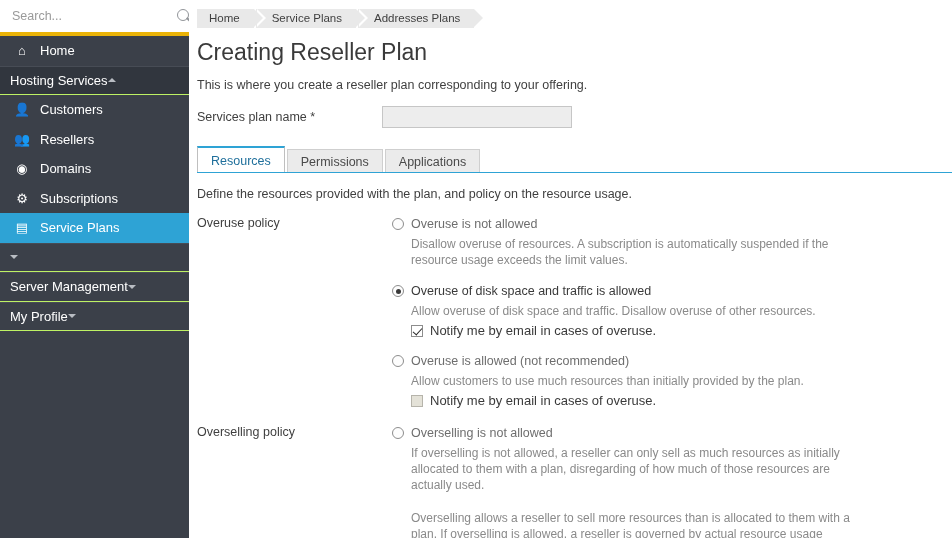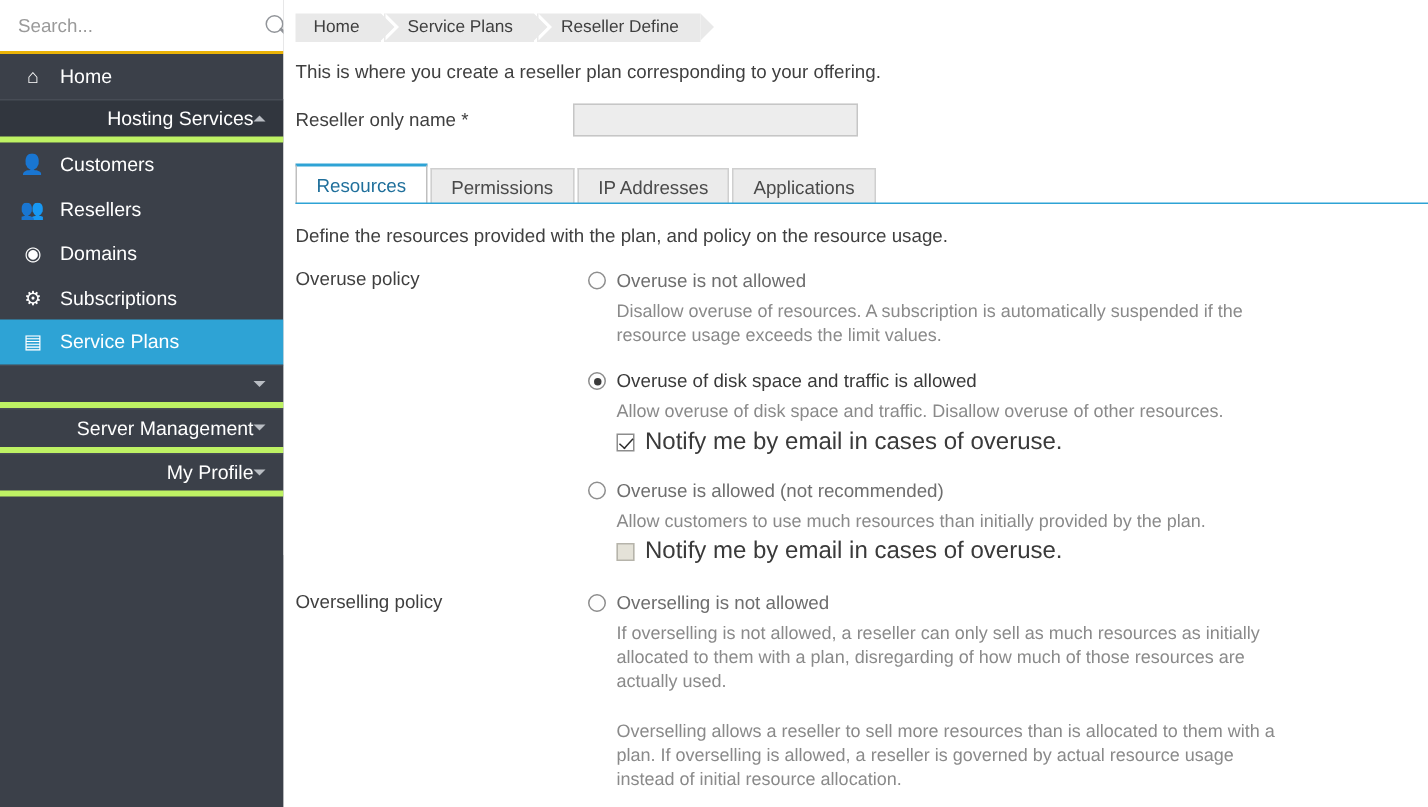--- a/index.html
+++ b/index.html
@@ -21,21 +21,21 @@
     background: #3b4049;
     flex: 0 0 189px;
     position: relative;
   }
   .search-wrap {
     height: 36px;
     background: #ffffff;
     display: flex;
     align-items: center;
     padding: 0 6px 0 10px;
-    border-bottom: 2px solid #eab308;
+    border-bottom: 4px solid #eab308;
   }
   .search-input {
     border: none;
     outline: none;
     flex: 1;
     font-family: "Liberation Sans", sans-serif;
     font-size: 12.5px;
     color: #555;
     background: transparent;
   }
@@ -91,22 +91,22 @@
 
   .nav-group {
     height: 29.5px;
     display: flex;
     align-items: center;
     padding: 0 12px 0 10px;
     color: #ffffff;
     font-size: 13px;
     background: #3b4049;
     border-top: 1px solid #474c55;
-    border-bottom: 4px solid #bef264;
-    justify-content: flex-end;
+    border-bottom: 1px solid #bef264;
+    justify-content: flex-start;
     cursor: pointer;
   }
   .nav-group.open { background: #31363e; }
   .caret-up, .caret-down {
     width: 0; height: 0;
     border-left: 4px solid transparent;
     border-right: 4px solid transparent;
   }
   .caret-up { border-bottom: 4px solid #b9bdc3; }
   .caret-down { border-top: 4px solid #b9bdc3; }
@@ -315,21 +315,21 @@
     width: 4px; height: 8px;
     border: solid #2b2b2b;
     border-width: 0 1.6px 1.6px 0;
     transform: rotate(42deg);
   }
   .checkbox.disabled {
     background: #e4e2d8;
     border-color: #b6b4ab;
     cursor: default;
   }
-  .check-label { font-size: 16px; color: #3a3a3a; }
+  .check-label { font-size: 13px; color: #3a3a3a; }
 
   .gap-12 { height: 12px; }
 </style>
 </head>
 <body>
 
 <div class="app">
 
   <div class="sidebar">
     <div class="sidebar-bottom-fill"></div>
@@ -392,41 +392,39 @@
   <div class="main">
 
     <div class="breadcrumb">
       <div class="crumb">
         <span>Home</span>
       </div>
       <div class="crumb">
         <span>Service Plans</span>
       </div>
       <div class="crumb">
-        <span>Reseller Define</span>
-      </div>
-    </div>
-
+        <span>Addresses Plans</span>
+      </div>
+    </div>
+
+    <h1 class="page-title">Creating Reseller Plan</h1>
 
     <div class="page-desc">This is where you create a reseller plan corresponding to your offering.</div>
 
     <div class="form-row">
-      <div class="form-label">Reseller only name *</div>
+      <div class="form-label">Services plan name *</div>
       <input class="text-input" type="text" placeholder="" style="">
     </div>
 
     <div class="tabs">
       <div class="tab active">
         <span>Resources</span>
       </div>
       <div class="tab">
         <span>Permissions</span>
-      </div>
-      <div class="tab">
-        <span>IP Addresses</span>
       </div>
       <div class="tab">
         <span>Applications</span>
       </div>
     </div>
     <div class="tabs-rule"></div>
 
     <div class="section-desc">Define the resources provided with the plan, and policy on the resource usage.</div>
 
     <div class="policy-block">

